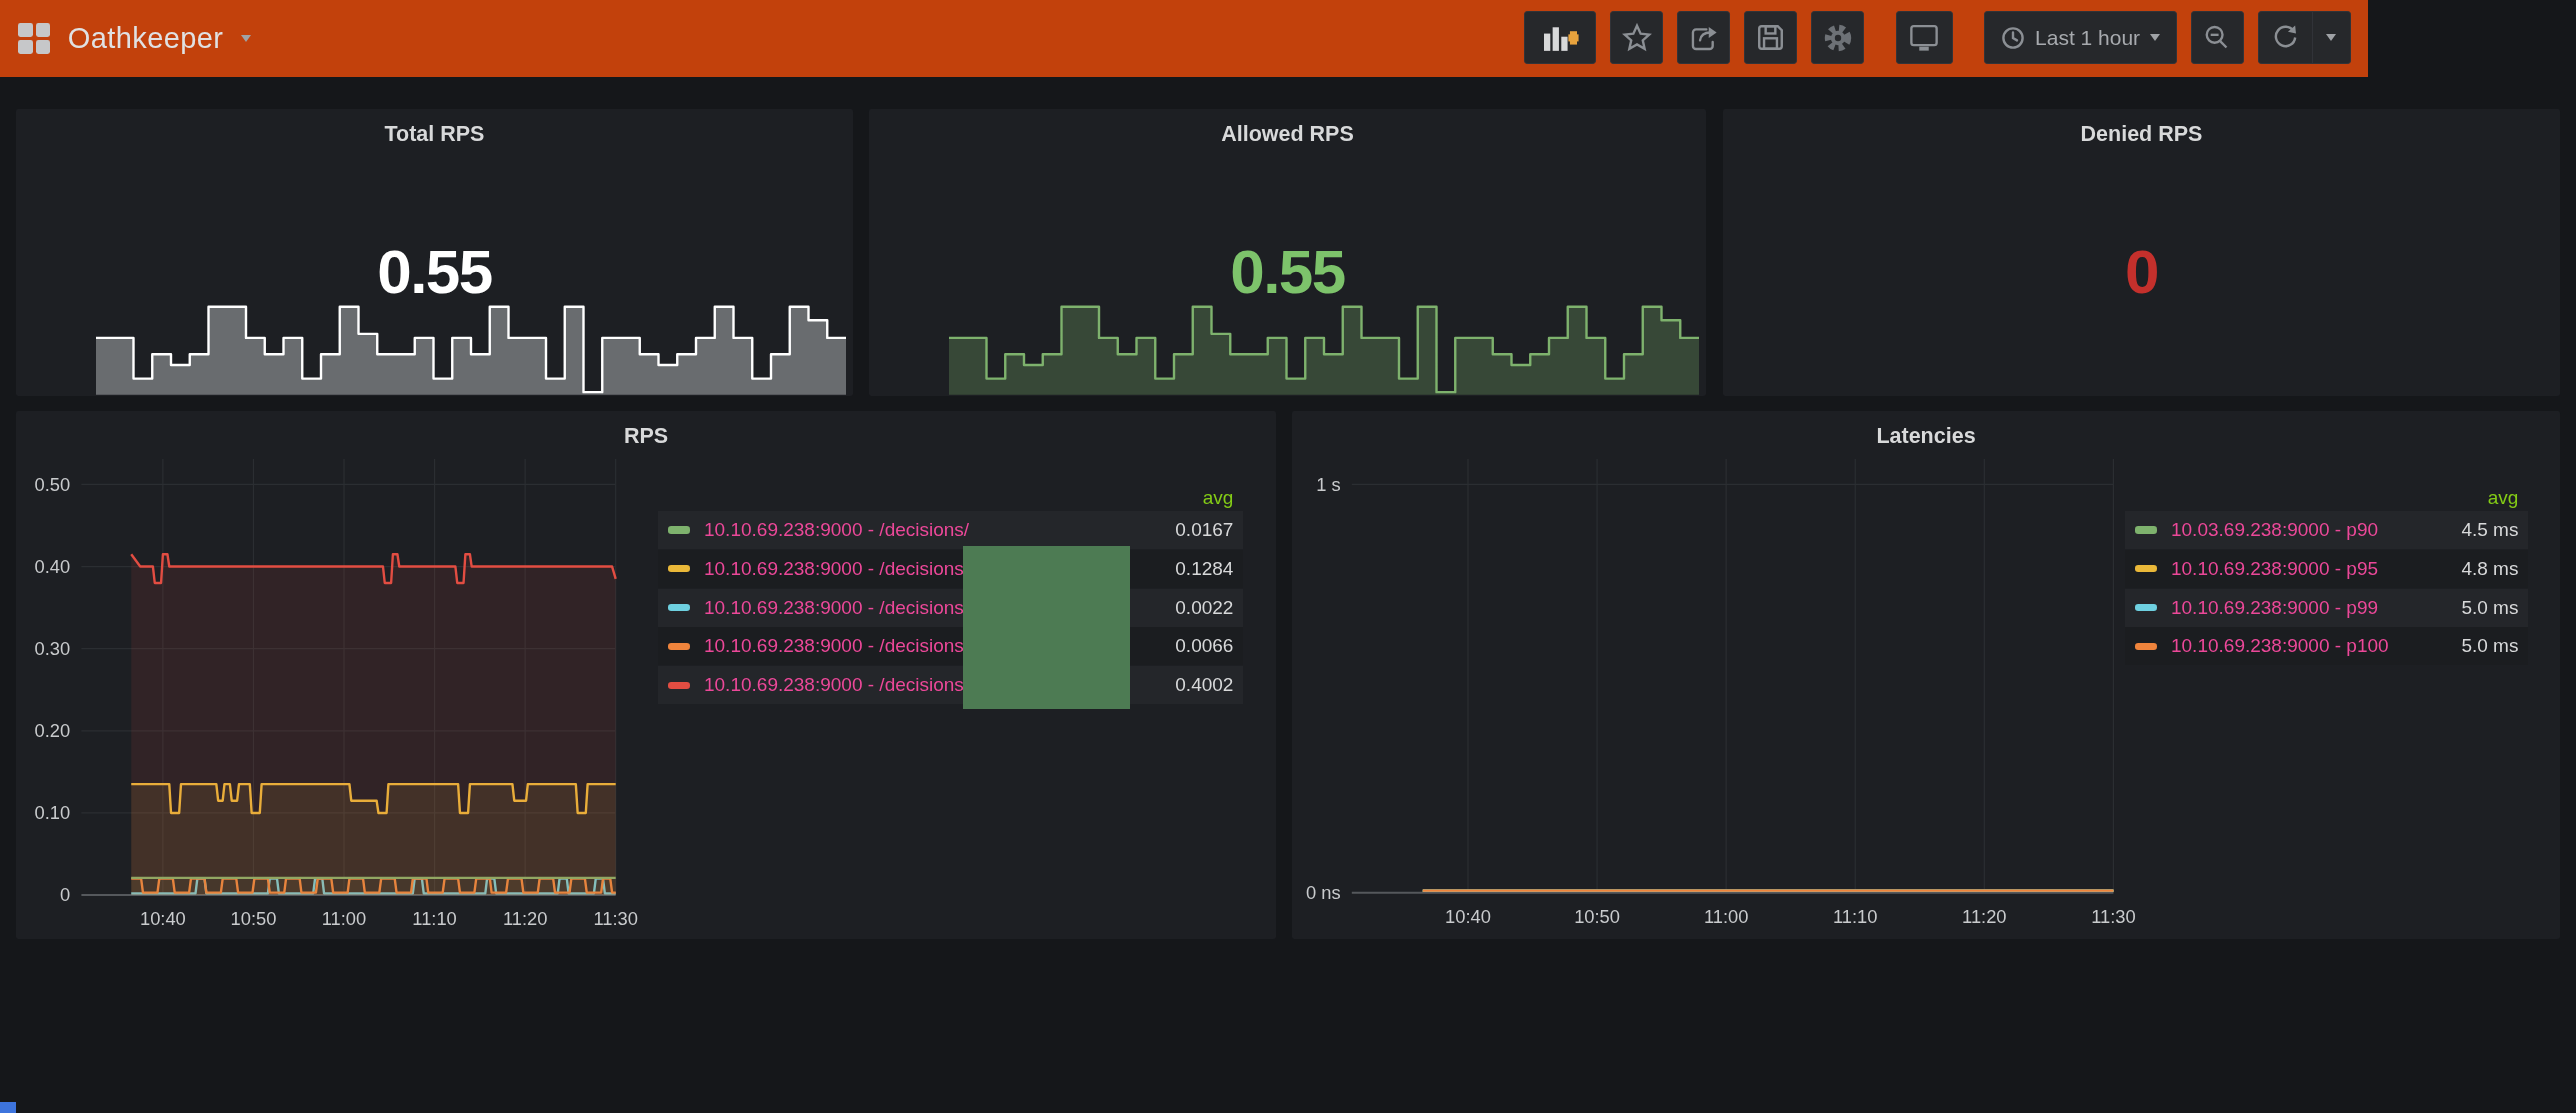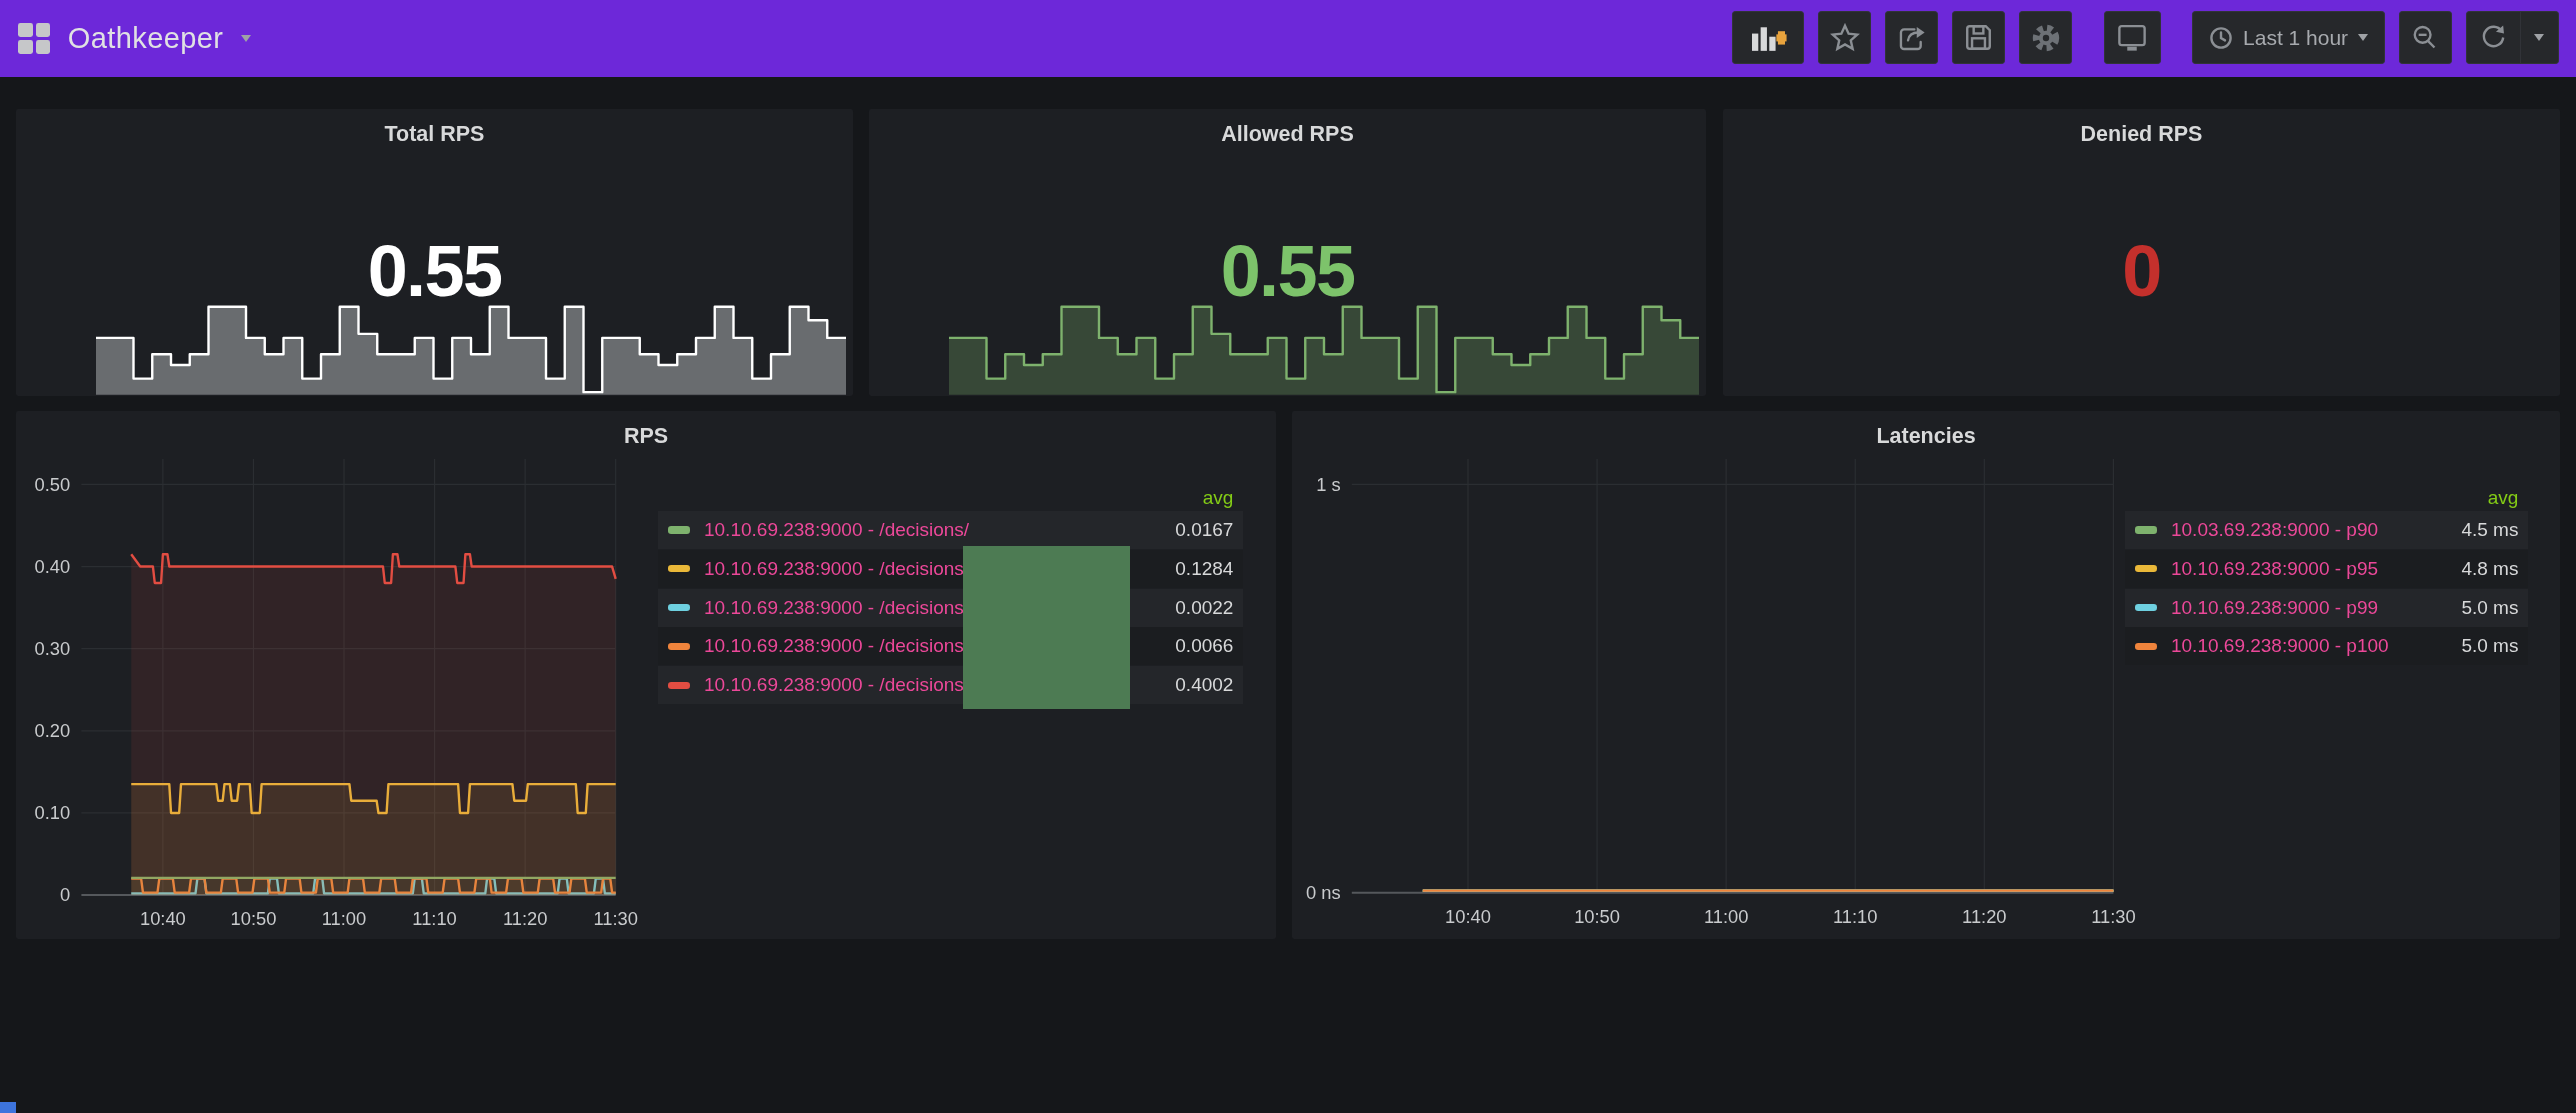--- a/index.html
+++ b/index.html
@@ -3,21 +3,21 @@
 <meta charset="utf-8">
 <style>
   html,body{margin:0;padding:0;}
   body{
     width:2576px;height:1113px;position:relative;overflow:hidden;
     background:#15171a;
     font-family:"Liberation Sans","DejaVu Sans",sans-serif;
     color:#d8d9da;
   }
   
-  .navbar{position:absolute;left:0;top:0;width:2576px;height:77px;background:#6d28d9;}
+  .navbar{position:absolute;left:0;top:0;width:2368px;height:77px;background:#c2410c;}
   .nav-left{position:absolute;left:18.3px;top:0;height:77px;display:flex;align-items:center;gap:17.5px;}
   .grid-icon{display:grid;grid-template-columns:14.4px 14.4px;grid-template-rows:14.4px 14.4px;gap:3.2px;}
   .grid-icon span{background:#c6c7c9;border-radius:2.4px;}
   .dash-title{font-size:29px;color:#e0e1e3;letter-spacing:0.4px;}
   .caret{width:0;height:0;border-left:7.2px solid transparent;border-right:7.2px solid transparent;border-top:8.8px solid #9fa2a6;display:inline-block;}
   .caret.small{border-left-width:5.6px;border-right-width:5.6px;border-top-width:7.2px;}
   .toolbar{position:absolute;right:17.5px;top:11px;height:53px;display:flex;align-items:stretch;gap:14px;}
   .tbtn{height:53px;border-radius:3.2px;background:#26282b;border:0.8px solid #313338;
         display:flex;align-items:center;justify-content:center;box-sizing:border-box;}
   .tbtn.icon{width:53px;}
@@ -30,21 +30,21 @@
   .ticon{stroke:#8b8f94;fill:none;stroke-width:3;}
   
   .panel{position:absolute;background:#1d1f23;border-radius:2.4px;}
   .panel-title{position:absolute;top:12.8px;left:0;width:100%;text-align:center;font-size:21.5px;font-weight:bold;color:#d8d9da;}
   #p-total  {left:16px;  top:109px;width:837px;height:287px;}
   #p-allowed{left:869px;top:109px;width:837px;height:287px;}
   #p-denied {left:1723px;top:109px;width:837px;height:287px;}
   #p-rps    {left:16px;  top:411px;width:1260px;height:528px;}
   #p-lat    {left:1292px;top:411px;width:1268px;height:528px;}
   .stat-value{position:absolute;top:116px;left:0;width:100%;height:93px;line-height:93px;
-              text-align:center;font-size:72px;font-weight:bold;letter-spacing:-1.6px;}
+              text-align:center;font-size:62px;font-weight:bold;letter-spacing:-1.6px;}
   .spark{position:absolute;left:80px;top:190px;}
   .chart-svg{position:absolute;left:0;top:0;}
   
   .legend{position:absolute;font-size:19px;}
   .legend-hdr{height:27px;display:flex;justify-content:flex-end;align-items:center;
               color:#84cc16;font-weight:normal;padding-right:9.6px;}
   .legend-row{height:38px;margin-bottom:0.8px;display:flex;align-items:center;padding:0 9.6px;}
   .legend-row.odd{background:#24262a;}
   .legend-row.even{background:#1b1d20;}
   .swatch{width:22px;height:7.2px;border-radius:3.2px;margin-right:14.4px;flex:none;}

